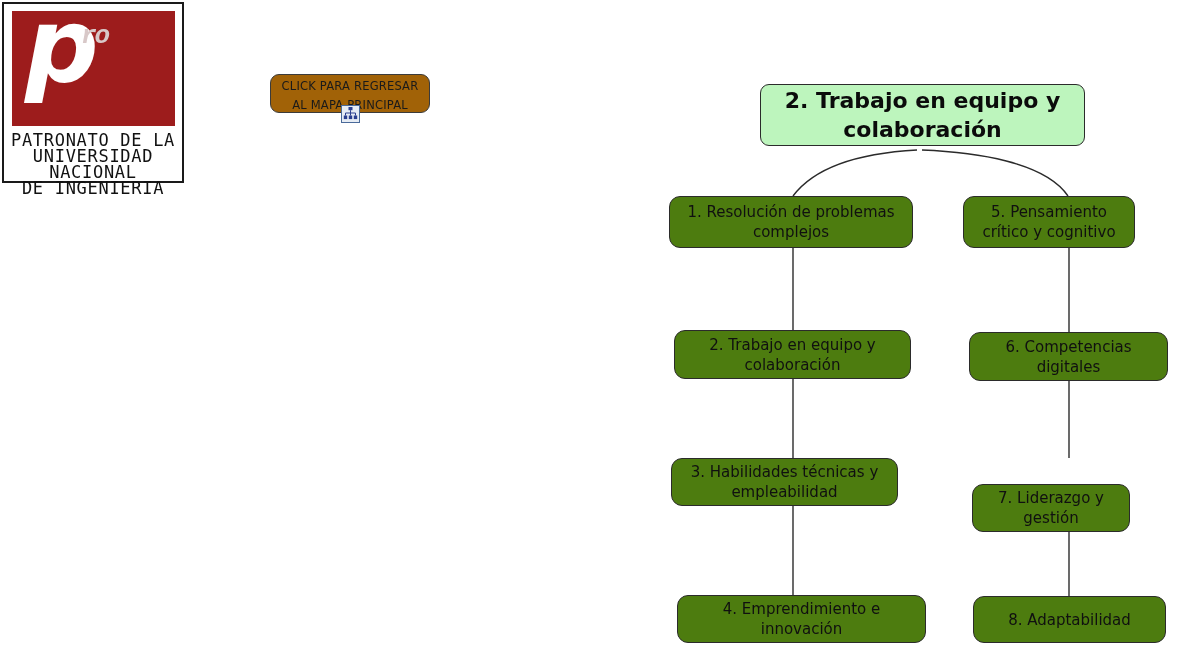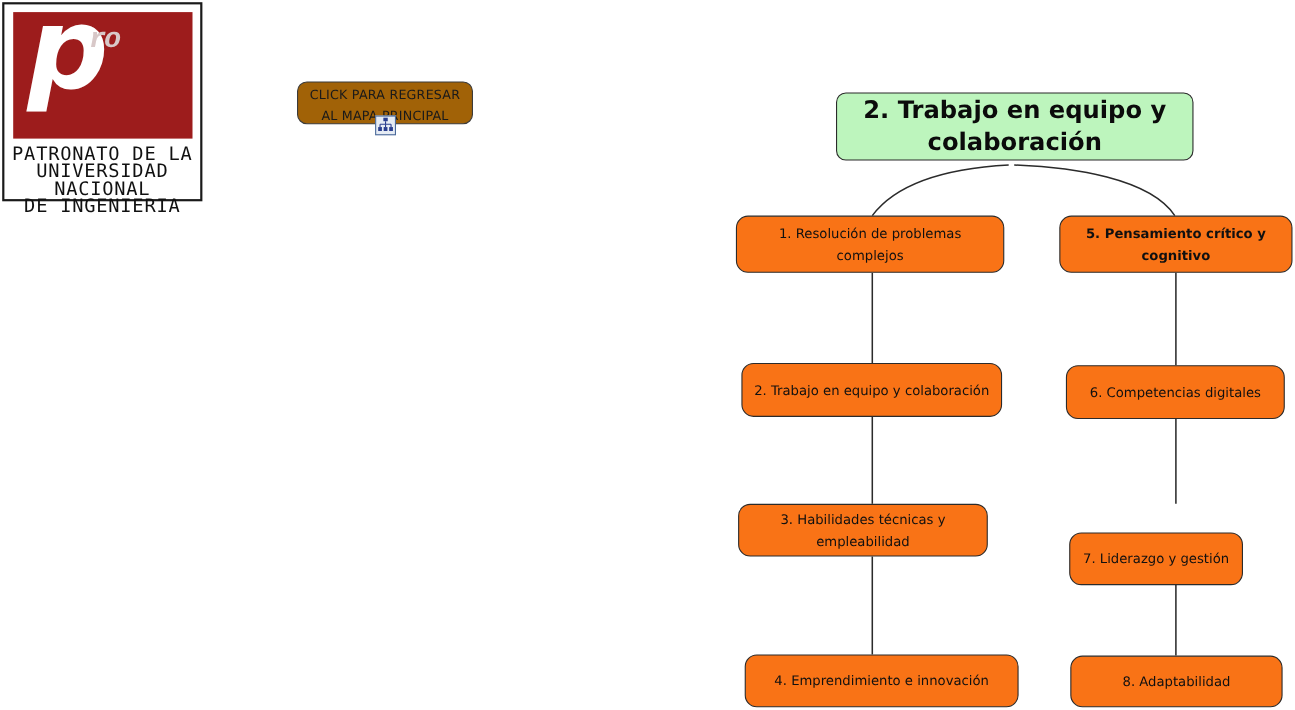--- a/index.html
+++ b/index.html
@@ -127,27 +127,27 @@
     width: 1177px;
     height: 645px;
     pointer-events: none;
   }
 
   .node {
     position: absolute;
     box-sizing: border-box;
     border: 1px solid #2b2b2b;
     border-radius: 11px;
-    background: #f97316;
+    background: #4d7c0f;
     display: flex;
     align-items: center;
     justify-content: center;
     text-align: center;
     font-family: "DejaVu Sans", sans-serif;
-    font-size: 12px;
+    font-size: 15px;
     line-height: 20px;
     color: #101010;
     cursor: pointer;
     padding: 0 8px;
   }
   .node.root {
     background: #bdf5bd;
     border: 1px solid #2b2b2b;
     border-radius: 9px;
     font-weight: 700;
@@ -207,19 +207,19 @@
 <div class="node root" style="left:760px; top:84px; width:325px; height:62px;">2. Trabajo en equipo y colaboración</div>
 
 <div class="node" style="left:669px; top:196px; width:244px; height:52px;">1. Resolución de problemas complejos</div>
 
 <div class="node" style="left:674px; top:330px; width:237px; height:49px;">2. Trabajo en equipo y colaboración</div>
 
 <div class="node" style="left:671px; top:458px; width:227px; height:48px;">3. Habilidades técnicas y empleabilidad</div>
 
 <div class="node" style="left:677px; top:595px; width:249px; height:48px;">4. Emprendimiento e innovación</div>
 
-<div class="node" style="left:963px; top:196px; width:212px; height:52px;font-weight:bold;">5. Pensamiento crítico y cognitivo</div>
+<div class="node" style="left:963px; top:196px; width:172px; height:52px;">5. Pensamiento crítico y cognitivo</div>
 
 <div class="node" style="left:969px; top:332px; width:199px; height:49px;">6. Competencias digitales</div>
 
 <div class="node" style="left:972px; top:484px; width:158px; height:48px;">7. Liderazgo y gestión</div>
 
 <div class="node" style="left:973px; top:596px; width:193px; height:47px;">8. Adaptabilidad</div>
 
 </body></html>

